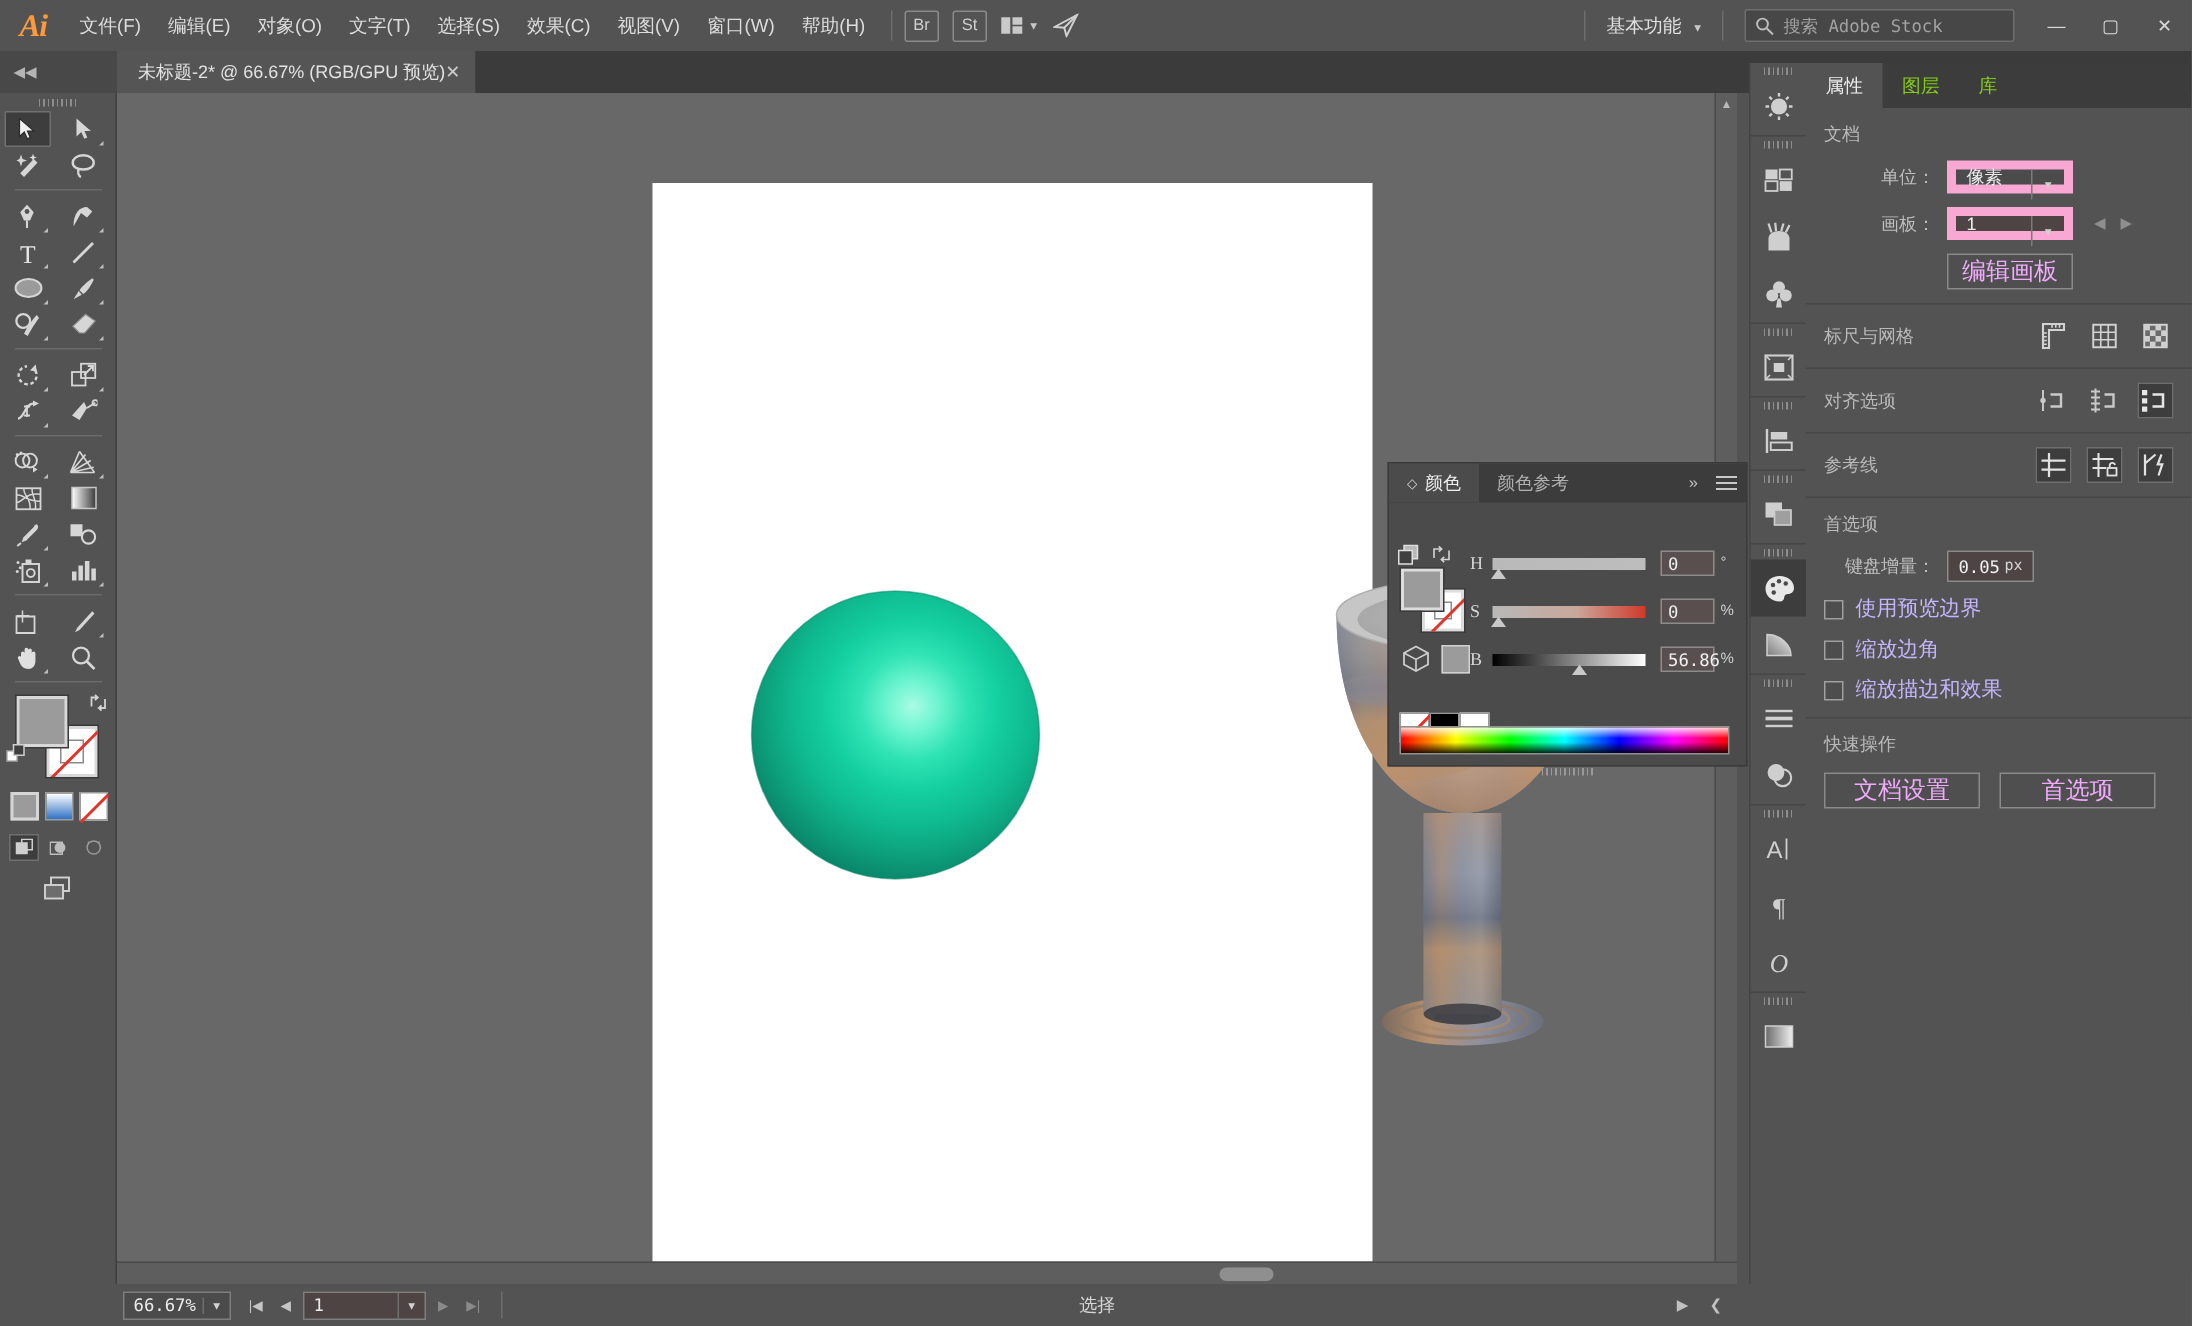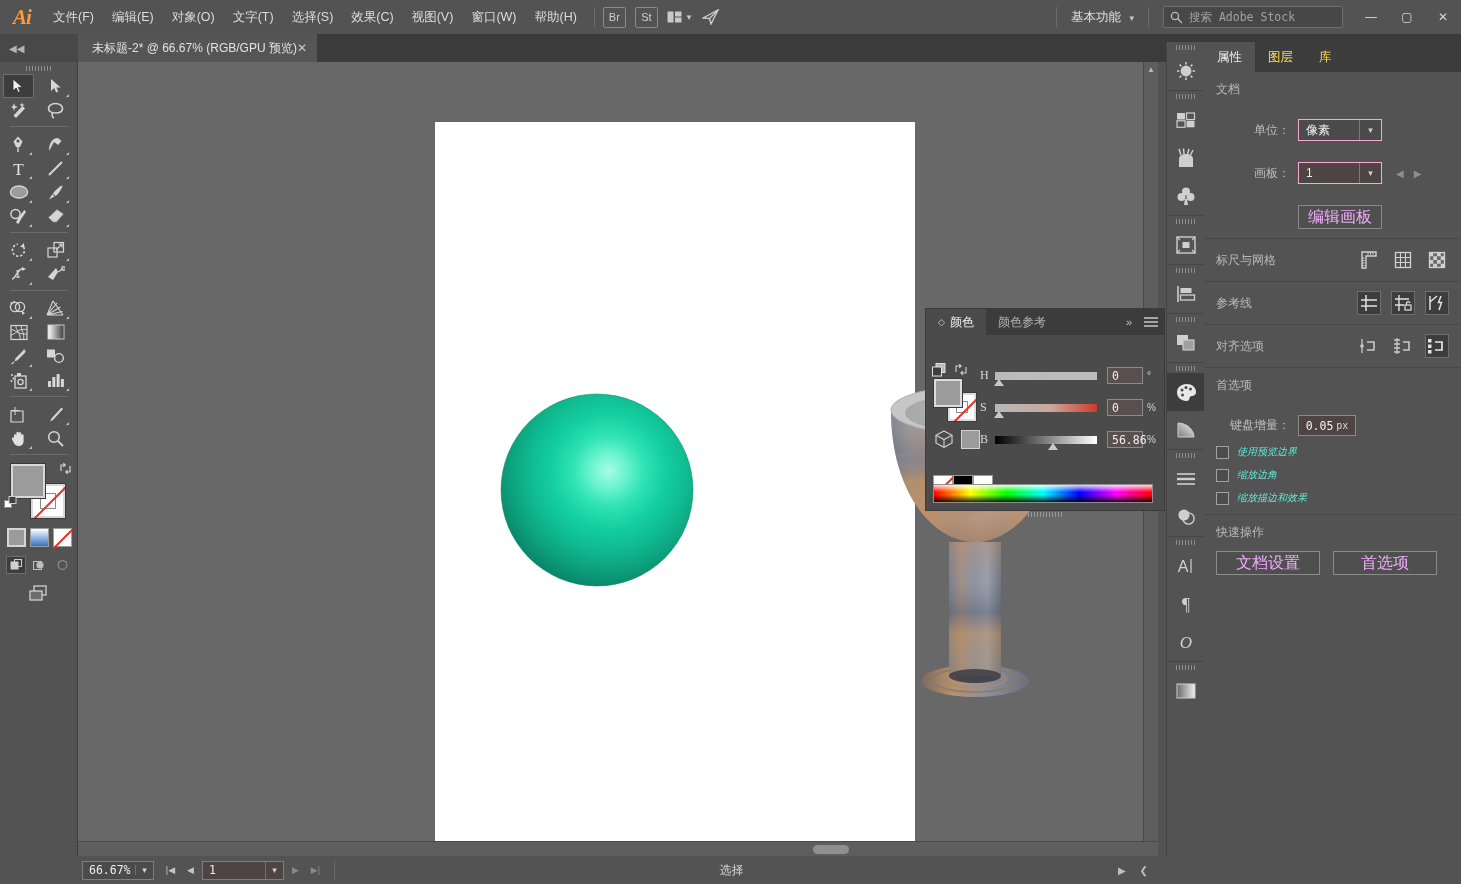--- a/index.html
+++ b/index.html
@@ -194,45 +194,45 @@
   .rail-grip { height: 10px; display: flex; align-items: center; justify-content: center; }
   .rail-grip::before { content:""; width: 20px; height: 5px;
     background: repeating-linear-gradient(90deg,#8d8d8d 0 1px,transparent 1px 3px); }
   .rail-ic { width: 38px; height: 38px; display: flex; align-items: center; justify-content: center; cursor: default; }
   .rail-ic.sel { background: #3d3d3d; }
   .rail-div { width: 38px; height: 1px; background: #464646; }
 
   
   .props { position: absolute; left: 1204px; top: 42px; width: 257px; height: 814px; background: #535353; }
   .pr-tabs { height: 30px; background: #3c3c3c; display: flex; align-items: stretch; }
-  .pr-tab { display:flex; align-items:center; padding: 0 13px; font-size: 12.5px; color:#fde047; cursor: default; }
+  .pr-tab { display:flex; align-items:center; padding: 0 13px; font-size: 12.5px; color:#84cc16; cursor: default; }
   .pr-tab.active { background: #535353; color: #ededed; }
   .pr-tabfill { flex: 1 1 auto; }
   .pr-sec { padding: 9px 12px; border-bottom: 1px solid #474747; }
   .pr-title { color: #b9b9b9; font-size: 12px; }
-  .pr-row { display: flex; align-items: center; margin-top: 21px; }
+  .pr-row { display: flex; align-items: center; margin-top: 9px; }
   .pr-lbl { color: #bfbfbf; font-size: 12px; text-align: right; width: 74px; margin-right: 8px; }
   .selbox { position: relative; display: flex; align-items: center; height: 22px; width: 84px;
-    background: #4e4444; border: 1px solid #f9a8d4; color: #ededed; font-size: 12px; padding-left: 7px; }
+    background: #4e4444; border: 6px solid #f9a8d4; color: #ededed; font-size: 12px; padding-left: 7px; }
   .selbox.plain { background: #4b4b4b; }
   .selbox .arrow { position: absolute; right: 0; top: 0; width: 22px; height: 20px;
     display: flex; align-items: center; justify-content: center; color: #d0d0d0; font-size: 9px;
     border-left: 1px solid #7b7b7b; }
   .navbtns { display: flex; gap: 10px; margin-left: 14px; color: #8e8e8e; font-size: 10px; }
   .btn {
     height: 24px; border: 1px solid #8a8a8a; background: #4f4f4f; color: #f0abfc;
     font-size: 16px; display: flex; align-items: center; justify-content: center; cursor: default;
   }
   .icon-row { display: flex; align-items: center; justify-content: space-between; }
   .icon-grp { display: flex; gap: 10px; }
   .pic { width: 24px; height: 24px; display: flex; align-items: center; justify-content: center; cursor: default; }
   .pic.on { background: #3d3d3d; border: 1px solid #6e6e6e; }
   .chk-row { display: flex; align-items: center; margin-top: 9px; }
   .chk { width: 13px; height: 13px; border: 1px solid #a0a0a0; background: #4d4d4d; margin-right: 8px; }
-  .chk-lbl { color: #5eead4; font-size: 10px; font-style: italic; }
+  .chk-lbl { color: #c4b5fd; font-size: 14px; }
   .numbox { width: 58px; height: 21px; background: #4e4444; border: 1px solid #8a8a8a;
     color: #f2f2f2; font-size: 11.5px; display: flex; align-items: center; justify-content: center; gap: 3px;
     font-family: "DejaVu Sans Mono", monospace; }
   .numbox .u { font-size: 10px; color: #d6d6d6; }
   .qbtns { display: flex; gap: 13px; margin-top: 10px; }
 
   
   .statusbar { position: absolute; left: 78px; bottom: 0; width: 1080px; height: 28px;
     background: #535353; display: flex; align-items: center; }
   .st-zoom { display: flex; align-items: center; height: 19px; background: #4b4b4b;
@@ -994,46 +994,20 @@
                   <rect x="13.75" y="13.75" width="3.75" height="3.75"></rect>
                 </g>
               </svg>
           </div>
         </div>
       </div>
     </div>
 
     <div class="pr-sec">
       <div class="icon-row">
-        <div class="pr-title">参考线</div>
-        <div class="icon-grp">
-          <div class="pic on">
-            <svg width="20" height="20" viewBox="0 0 20 20">
-                <path d="M2 7 L18 7 M2 13 L18 13 M7 2 L7 18" stroke="#e2e2e2" stroke-width="1.5"></path>
-              </svg>
-          </div>
-          <div class="pic on">
-            <svg width="20" height="20" viewBox="0 0 20 20">
-                <path d="M2 6 L16 6 M2 12 L11 12 M6 2 L6 18" stroke="#e2e2e2" stroke-width="1.4"></path>
-                <rect x="12" y="12" width="6" height="5" fill="none" stroke="#e2e2e2" stroke-width="1.2"></rect>
-                <path d="M13.5 12 L13.5 10 A1.8 1.8 0 0 1 17 10" fill="none" stroke="#e2e2e2" stroke-width="1.2"></path>
-              </svg>
-          </div>
-          <div class="pic on">
-            <svg width="20" height="20" viewBox="0 0 20 20">
-                <path d="M3 3 L3 17 M3 9 L10 3" stroke="#e2e2e2" stroke-width="1.5" fill="none"></path>
-                <path d="M14 3 L11.5 9.5 L14.5 9.5 L12 17" fill="none" stroke="#e2e2e2" stroke-width="1.5"></path>
-              </svg>
-          </div>
-        </div>
-      </div>
-    </div>
-
-    <div class="pr-sec">
-      <div class="icon-row">
         <div class="pr-title">对齐选项</div>
         <div class="icon-grp">
           <div class="pic">
             <svg width="22" height="20" viewBox="0 0 22 20">
                 <path d="M4 3 L4 17" stroke="#c9c9c9" stroke-width="1.3"></path>
                 <circle cx="4" cy="10" r="1.8" fill="#c9c9c9"></circle>
                 <path d="M9 6 L16 6 L16 14 L9 14" fill="none" stroke="#c9c9c9" stroke-width="1.6"></path>
               </svg>
           </div>
           <div class="pic">
@@ -1049,20 +1023,46 @@
                 <rect x="2" y="8.5" width="3.5" height="3.5" fill="#e6e6e6"></rect>
                 <rect x="2" y="14" width="3.5" height="3.5" fill="#e6e6e6"></rect>
                 <path d="M9 6 L16 6 L16 14 L9 14" fill="none" stroke="#e6e6e6" stroke-width="1.7"></path>
               </svg>
           </div>
         </div>
       </div>
     </div>
 
     <div class="pr-sec">
+      <div class="icon-row">
+        <div class="pr-title">参考线</div>
+        <div class="icon-grp">
+          <div class="pic on">
+            <svg width="20" height="20" viewBox="0 0 20 20">
+                <path d="M2 7 L18 7 M2 13 L18 13 M7 2 L7 18" stroke="#e2e2e2" stroke-width="1.5"></path>
+              </svg>
+          </div>
+          <div class="pic on">
+            <svg width="20" height="20" viewBox="0 0 20 20">
+                <path d="M2 6 L16 6 M2 12 L11 12 M6 2 L6 18" stroke="#e2e2e2" stroke-width="1.4"></path>
+                <rect x="12" y="12" width="6" height="5" fill="none" stroke="#e2e2e2" stroke-width="1.2"></rect>
+                <path d="M13.5 12 L13.5 10 A1.8 1.8 0 0 1 17 10" fill="none" stroke="#e2e2e2" stroke-width="1.2"></path>
+              </svg>
+          </div>
+          <div class="pic on">
+            <svg width="20" height="20" viewBox="0 0 20 20">
+                <path d="M3 3 L3 17 M3 9 L10 3" stroke="#e2e2e2" stroke-width="1.5" fill="none"></path>
+                <path d="M14 3 L11.5 9.5 L14.5 9.5 L12 17" fill="none" stroke="#e2e2e2" stroke-width="1.5"></path>
+              </svg>
+          </div>
+        </div>
+      </div>
+    </div>
+
+    <div class="pr-sec">
       <div class="pr-title">首选项</div>
       <div class="pr-row">
         <div class="pr-lbl">键盘增量：</div>
         <div class="numbox">
           <span>0.05</span>
           <span class="u">px</span>
         </div>
       </div>
       <div class="chk-row">
         <span class="chk"></span>

